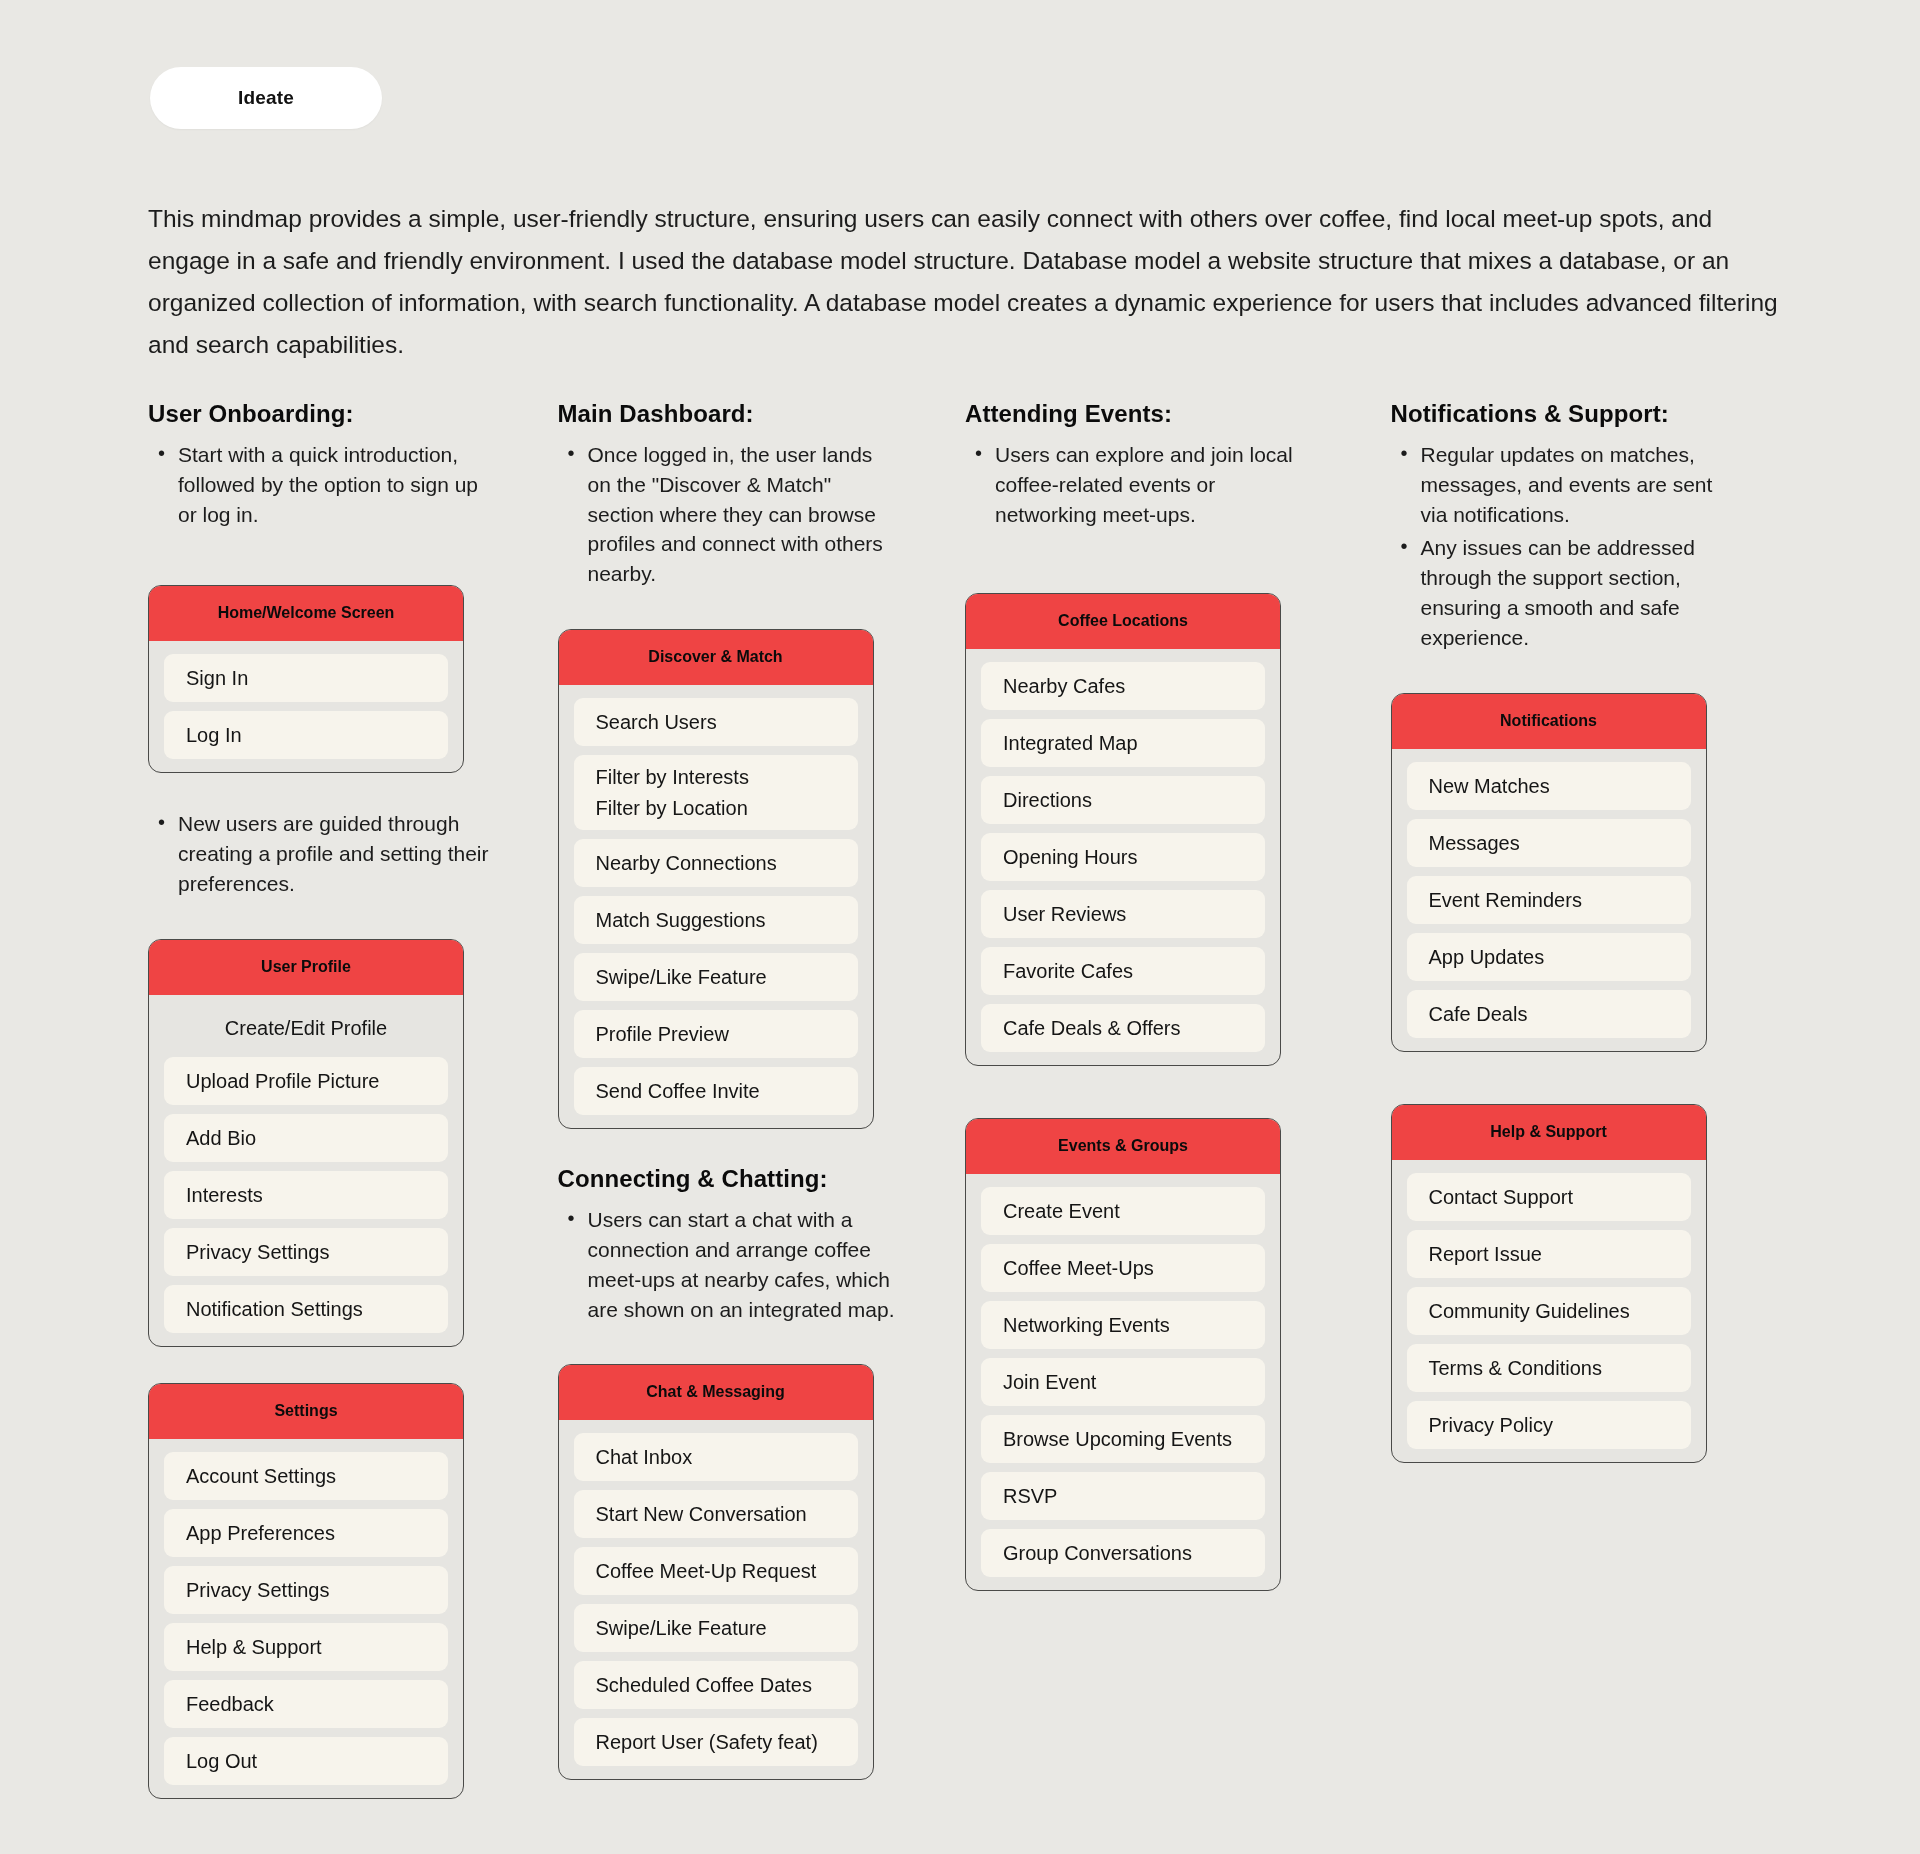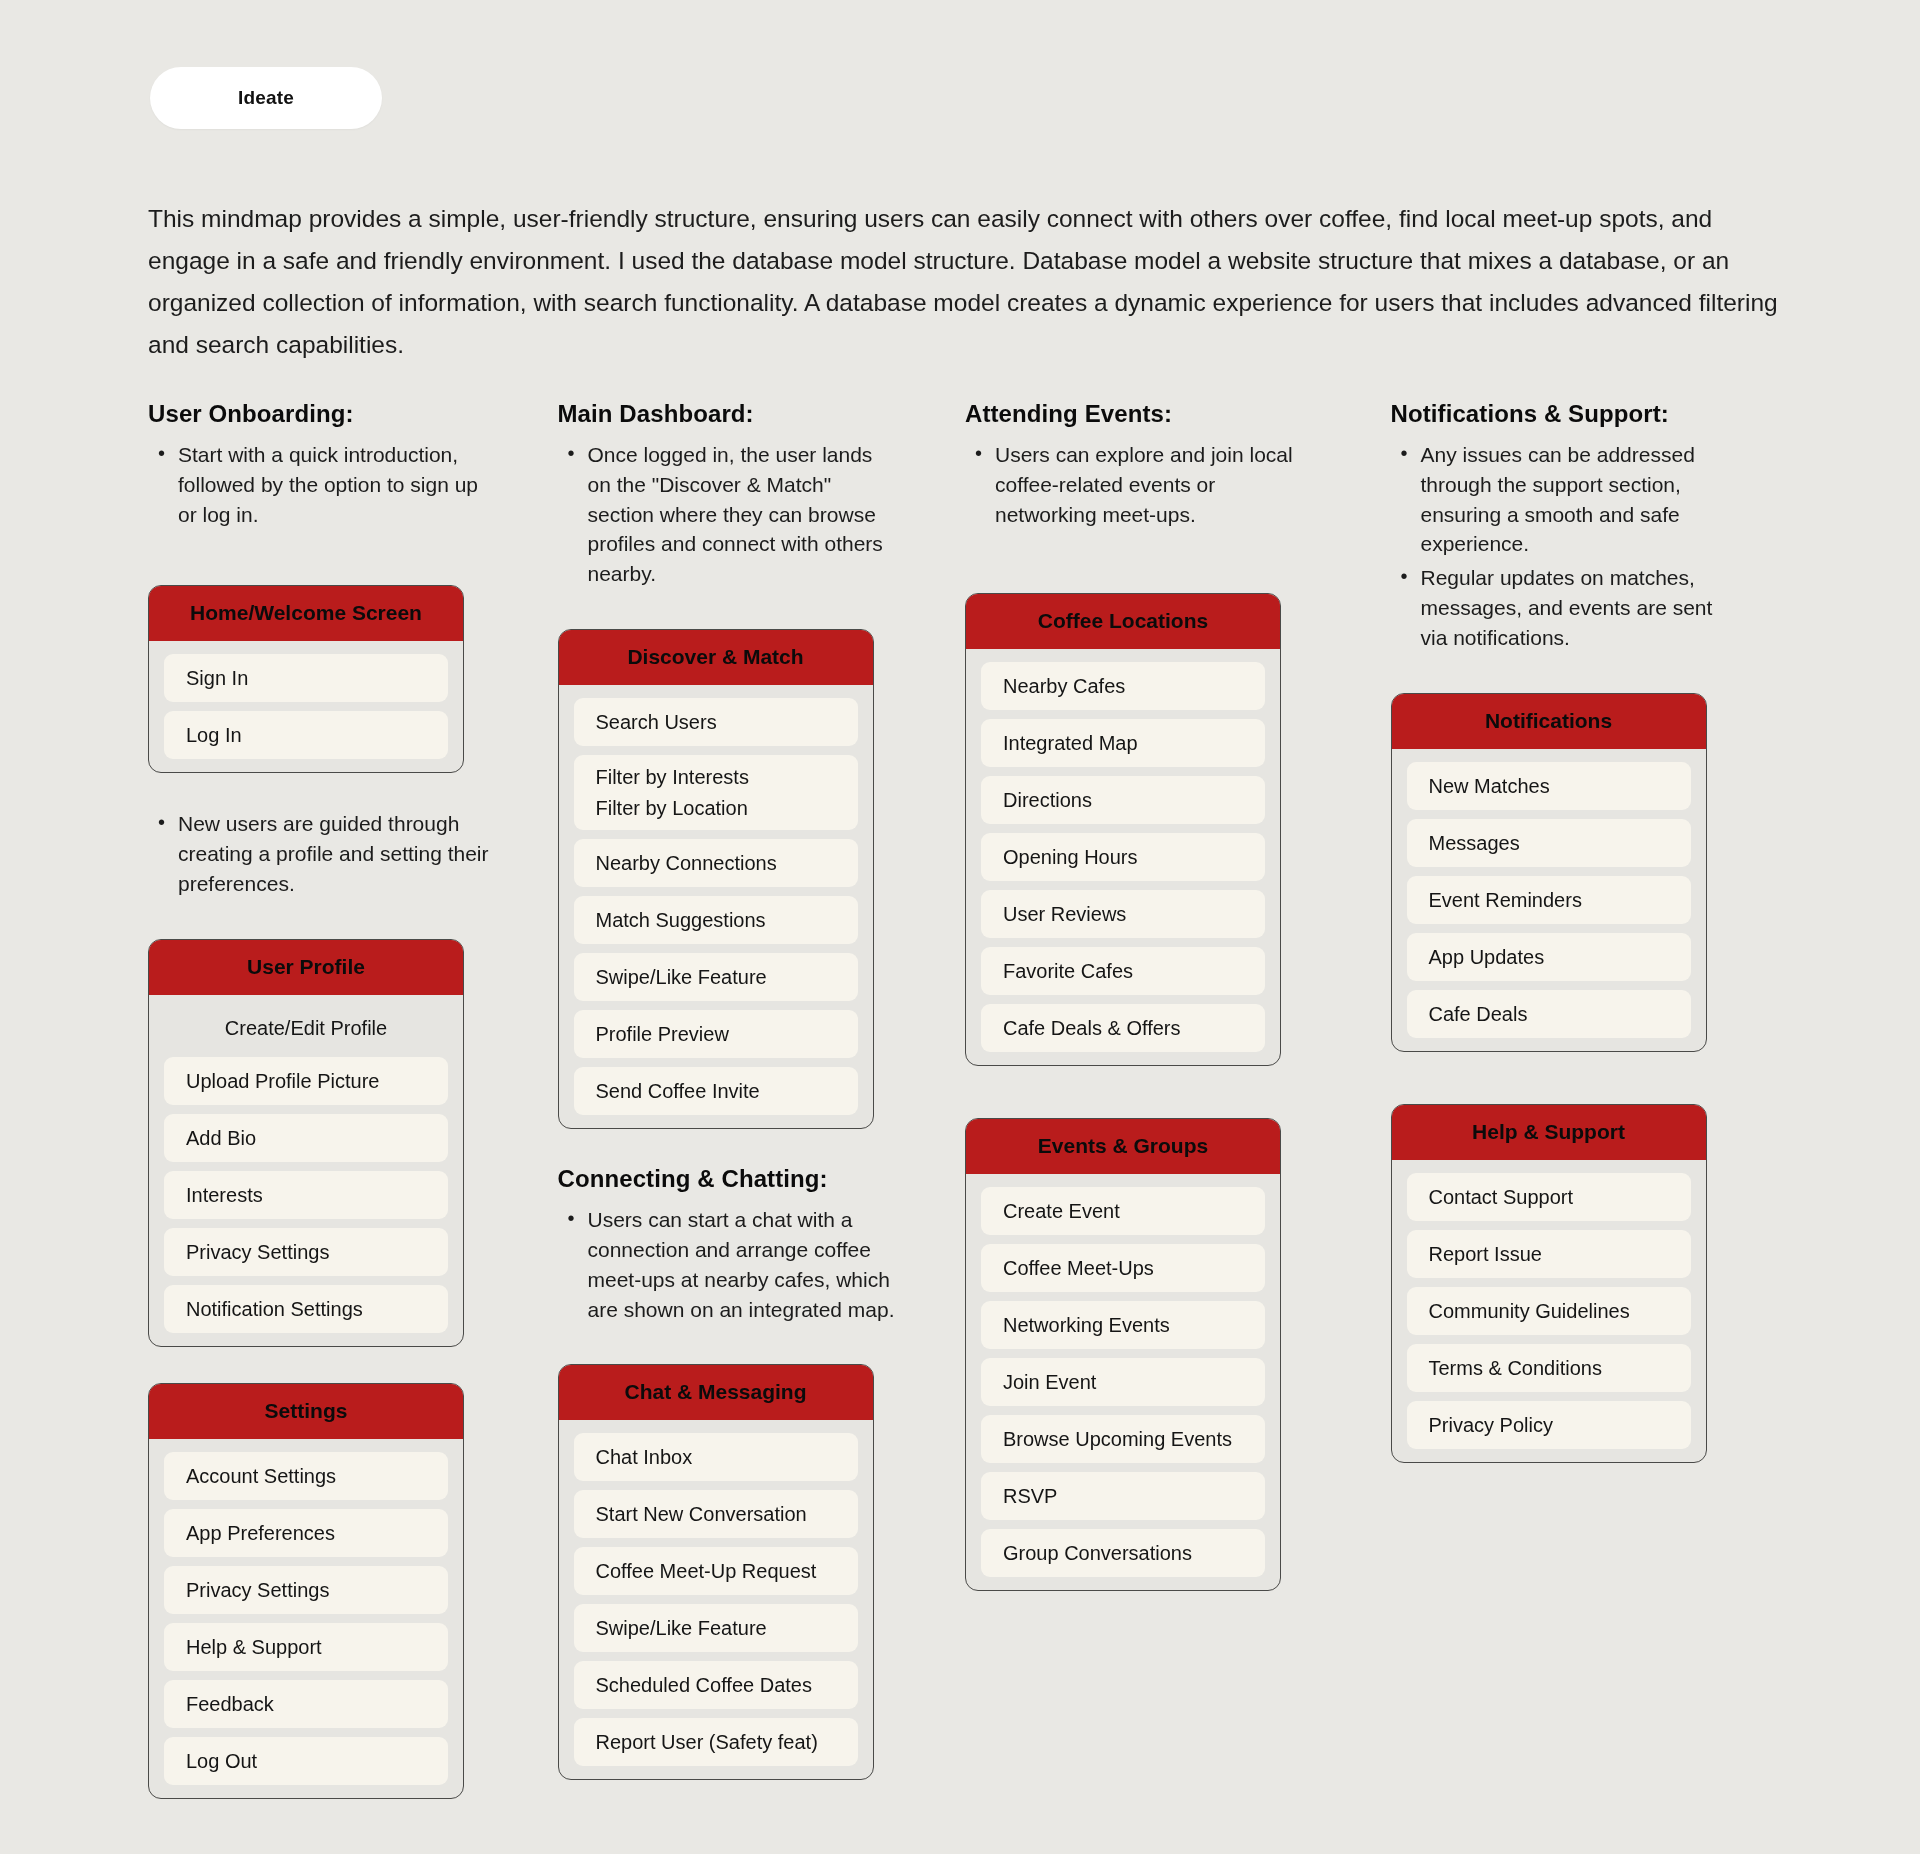--- a/index.html
+++ b/index.html
@@ -64,24 +64,24 @@
   
   .card {
     width: 316px;
     background: #e6e5e1;
     border: 1.3px solid #4a4a48;
     border-radius: 13px;
     padding: 0 0 13px 0;
     overflow: hidden;
   }
   .card-head {
-    background: #b91c1c;
+    background: #ef4444;
     height: 56px;
     display: flex; align-items: center; justify-content: center;
-    font-size: 21px; font-weight: bold; color: #0b0b0b;
+    font-size: 16px; font-weight: bold; color: #0b0b0b;
     border-radius: 11px 11px 0 0;
     margin: -1px -1px 0 -1px;
   }
   .card-items { padding: 13px 15px 0 15px; }
   .card-item {
     background: #f7f4ec;
     border-radius: 9px;
     min-height: 48px;
     display: flex; flex-direction: column; justify-content: center;
     padding: 9px 22px;
@@ -240,22 +240,22 @@
           <div class="card-item">Browse Upcoming Events</div>
           <div class="card-item">RSVP</div>
           <div class="card-item">Group Conversations</div>
         </div>
       </div>
     </div>
 
     <div class="col c4">
       <div class="section-head">Notifications &amp; Support:</div>
       <ul class="bullets">
+        <li>Regular updates on matches, messages, and events are sent via notifications.</li>
         <li>Any issues can be addressed through the support section, ensuring a smooth and safe experience.</li>
-        <li>Regular updates on matches, messages, and events are sent via notifications.</li>
       </ul>
       <div class="gap-sm"></div>
 
       <div class="card">
         <div class="card-head">Notifications</div>
         <div class="card-items">
           <div class="card-item">New Matches</div>
           <div class="card-item">Messages</div>
           <div class="card-item">Event Reminders</div>
           <div class="card-item">App Updates</div>

